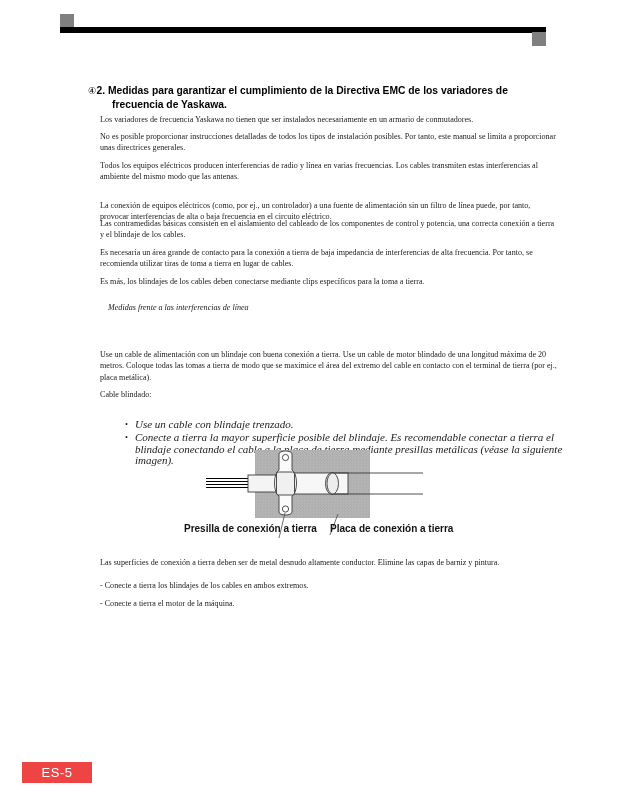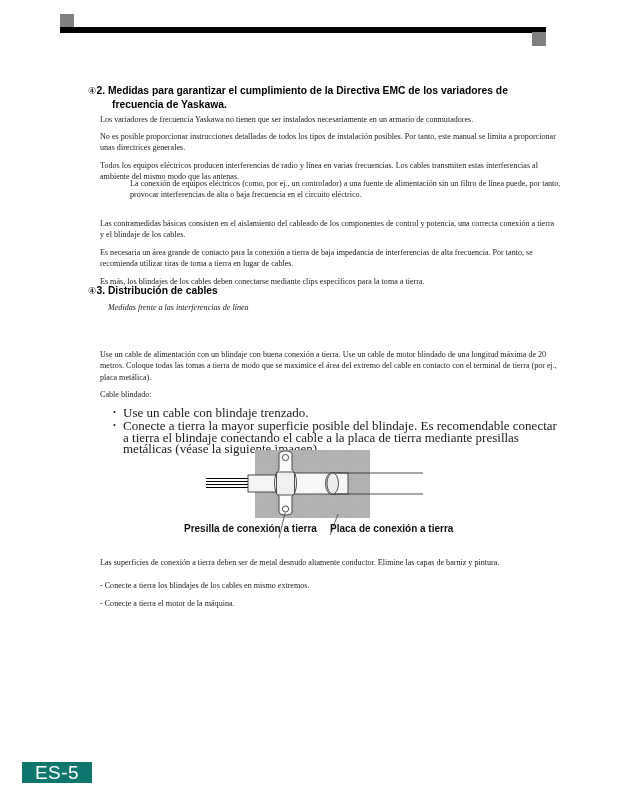--- a/index.html
+++ b/index.html
@@ -87,28 +87,29 @@
   .sub-label {
     position: absolute;
     font-family: "Liberation Serif", serif;
     font-size: 8.1px;
     line-height: 11.4px;
     color: #1a1a1a;
   }
 
   .bullet-list {
     position: absolute;
-    margin: 4px;
+    margin: 16px;
     padding: 0;
     list-style: none;
     width: 452px;
     font-family: "Liberation Serif", serif;
-    font-size: 13px;
-    line-height: 11.4px;
-    color: #1a1a1a;
+    font-size: 11px;
+    line-height: 11.4px;
+    color: #1a1a1a;
+    font-style: italic;
   }
   .bullet-list li {
     position: relative;
     padding-left: 11px;
     margin-bottom: 2px;
   }
   .bullet-list li:before {
     content: "\2022";
     position: absolute;
     left: 1px; top: -0.5px;
@@ -142,24 +143,24 @@
     font-weight: bold;
   }
   .caption-clamp { left: 184px; top: 524px; }
   .caption-plate { left: 330px; top: 524px; }
 
   
   .footer-badge {
     position: absolute;
     left: 22px; top: 762px;
     width: 70px; height: 21px;
-    background: #0f766e;
+    background: #ef4444;
     color: #ffffff;
     font-family: "Liberation Sans", sans-serif;
-    font-size: 19px;
+    font-size: 13px;
     font-weight: normal;
     letter-spacing: 0.5px;
     display: flex;
     align-items: center;
     justify-content: center;
   }
 </style>
 </head>
 <body>
 
@@ -173,29 +174,25 @@
 
   <div class="section-heading heading-2">
     <span class="circled">④</span><span>2.</span>
     <span>Medidas para garantizar el cumplimiento de la Directiva EMC de los variadores de</span>
     <span class="cont">frecuencia de Yaskawa.</span>
   </div>
 
   <div class="body-text" style="left:100px; top:114px;">Los variadores de frecuencia Yaskawa no tienen que ser instalados necesariamente en un armario de conmutadores.</div>
   <div class="body-text" style="left:100px; top:160px;">Todos los equipos eléctricos producen interferencias de radio y línea en varias frecuencias. Los cables transmiten estas interferencias al ambiente del mismo modo que las antenas.</div>
   <div class="body-text" style="left:100px; top:131px;">No es posible proporcionar instrucciones detalladas de todos los tipos de instalación posibles. Por tanto, este manual se limita a proporcionar unas directrices generales.</div>
-  <div class="body-text" style="left:100px; top:178px;margin-left:30px;">La conexión de equipos eléctricos (como, por ej., un controlador) a una fuente de alimentación sin un filtro de línea puede, por tanto, provocar interferencias de alta o baja frecuencia en el circuito eléctrico.</div>
+  <div class="body-text" style="left:100px; top:200px;">La conexión de equipos eléctricos (como, por ej., un controlador) a una fuente de alimentación sin un filtro de línea puede, por tanto, provocar interferencias de alta o baja frecuencia en el circuito eléctrico.</div>
   <div class="body-text" style="left:100px; top:247px;">Es necesaria un área grande de contacto para la conexión a tierra de baja impedancia de interferencias de alta frecuencia. Por tanto, se recomienda utilizar tiras de toma a tierra en lugar de cables.</div>
   <div class="body-text" style="left:100px; top:218px;">Las contramedidas básicas consisten en el aislamiento del cableado de los componentes de control y potencia, una correcta conexión a tierra y el blindaje de los cables.</div>
   <div class="body-text" style="left:100px; top:276px;">Es más, los blindajes de los cables deben conectarse mediante clips específicos para la toma a tierra.</div>
 
-  <div class="section-heading heading-3">
-    <span class="circled">④</span><span>3.</span>
-    <span>Distribución de cables</span>
-  </div>
 
   <div class="sub-label" style="left:108px; top:302px;font-style:italic;">Medidas frente a las interferencias de línea</div>
 
   <div class="body-text" style="left:100px; top:349px;">Use un cable de alimentación con un blindaje con buena conexión a tierra. Use un cable de motor blindado de una longitud máxima de 20 metros. Coloque todas las tomas a tierra de modo que se maximice el área del extremo del cable en contacto con el terminal de tierra (por ej., placa metálica).</div>
 
   <div class="sub-label" style="left:100px; top:389px;">Cable blindado:</div>
 
   <ul class="bullet-list" style="left:108px; top:403px;">
     <li>Use un cable con blindaje trenzado.</li>
     <li>Conecte a tierra la mayor superficie posible del blindaje. Es recomendable conectar a tierra el blindaje conectando el cable a la placa de tierra mediante presillas metálicas (véase la siguiente imagen).</li>
@@ -251,18 +248,18 @@
 
       <line x1="105" y1="71" x2="99" y2="96" stroke="#4a4a4a" stroke-width="0.8"></line>
       <line x1="150" y1="93" x2="158" y2="72" stroke="#4a4a4a" stroke-width="0.8"></line>
     </svg>
   </div>
 
   <div class="caption caption-clamp">Presilla de conexión a tierra</div>
   <div class="caption caption-plate">Placa de conexión a tierra</div>
 
   <div class="body-text" style="left:100px; top:557px;">Las superficies de conexión a tierra deben ser de metal desnudo altamente conductor. Elimine las capas de barniz y pintura.</div>
-  <div class="dash-line" style="left:100px; top:580px;">- Conecte a tierra los blindajes de los cables en mismo extremos.</div>
+  <div class="dash-line" style="left:100px; top:580px;">- Conecte a tierra los blindajes de los cables en ambos extremos.</div>
   <div class="dash-line" style="left:100px; top:598px;">- Conecte a tierra el motor de la máquina.</div>
 
   <div class="footer-badge">ES-5</div>
 
 </div>
 
 </body></html>

